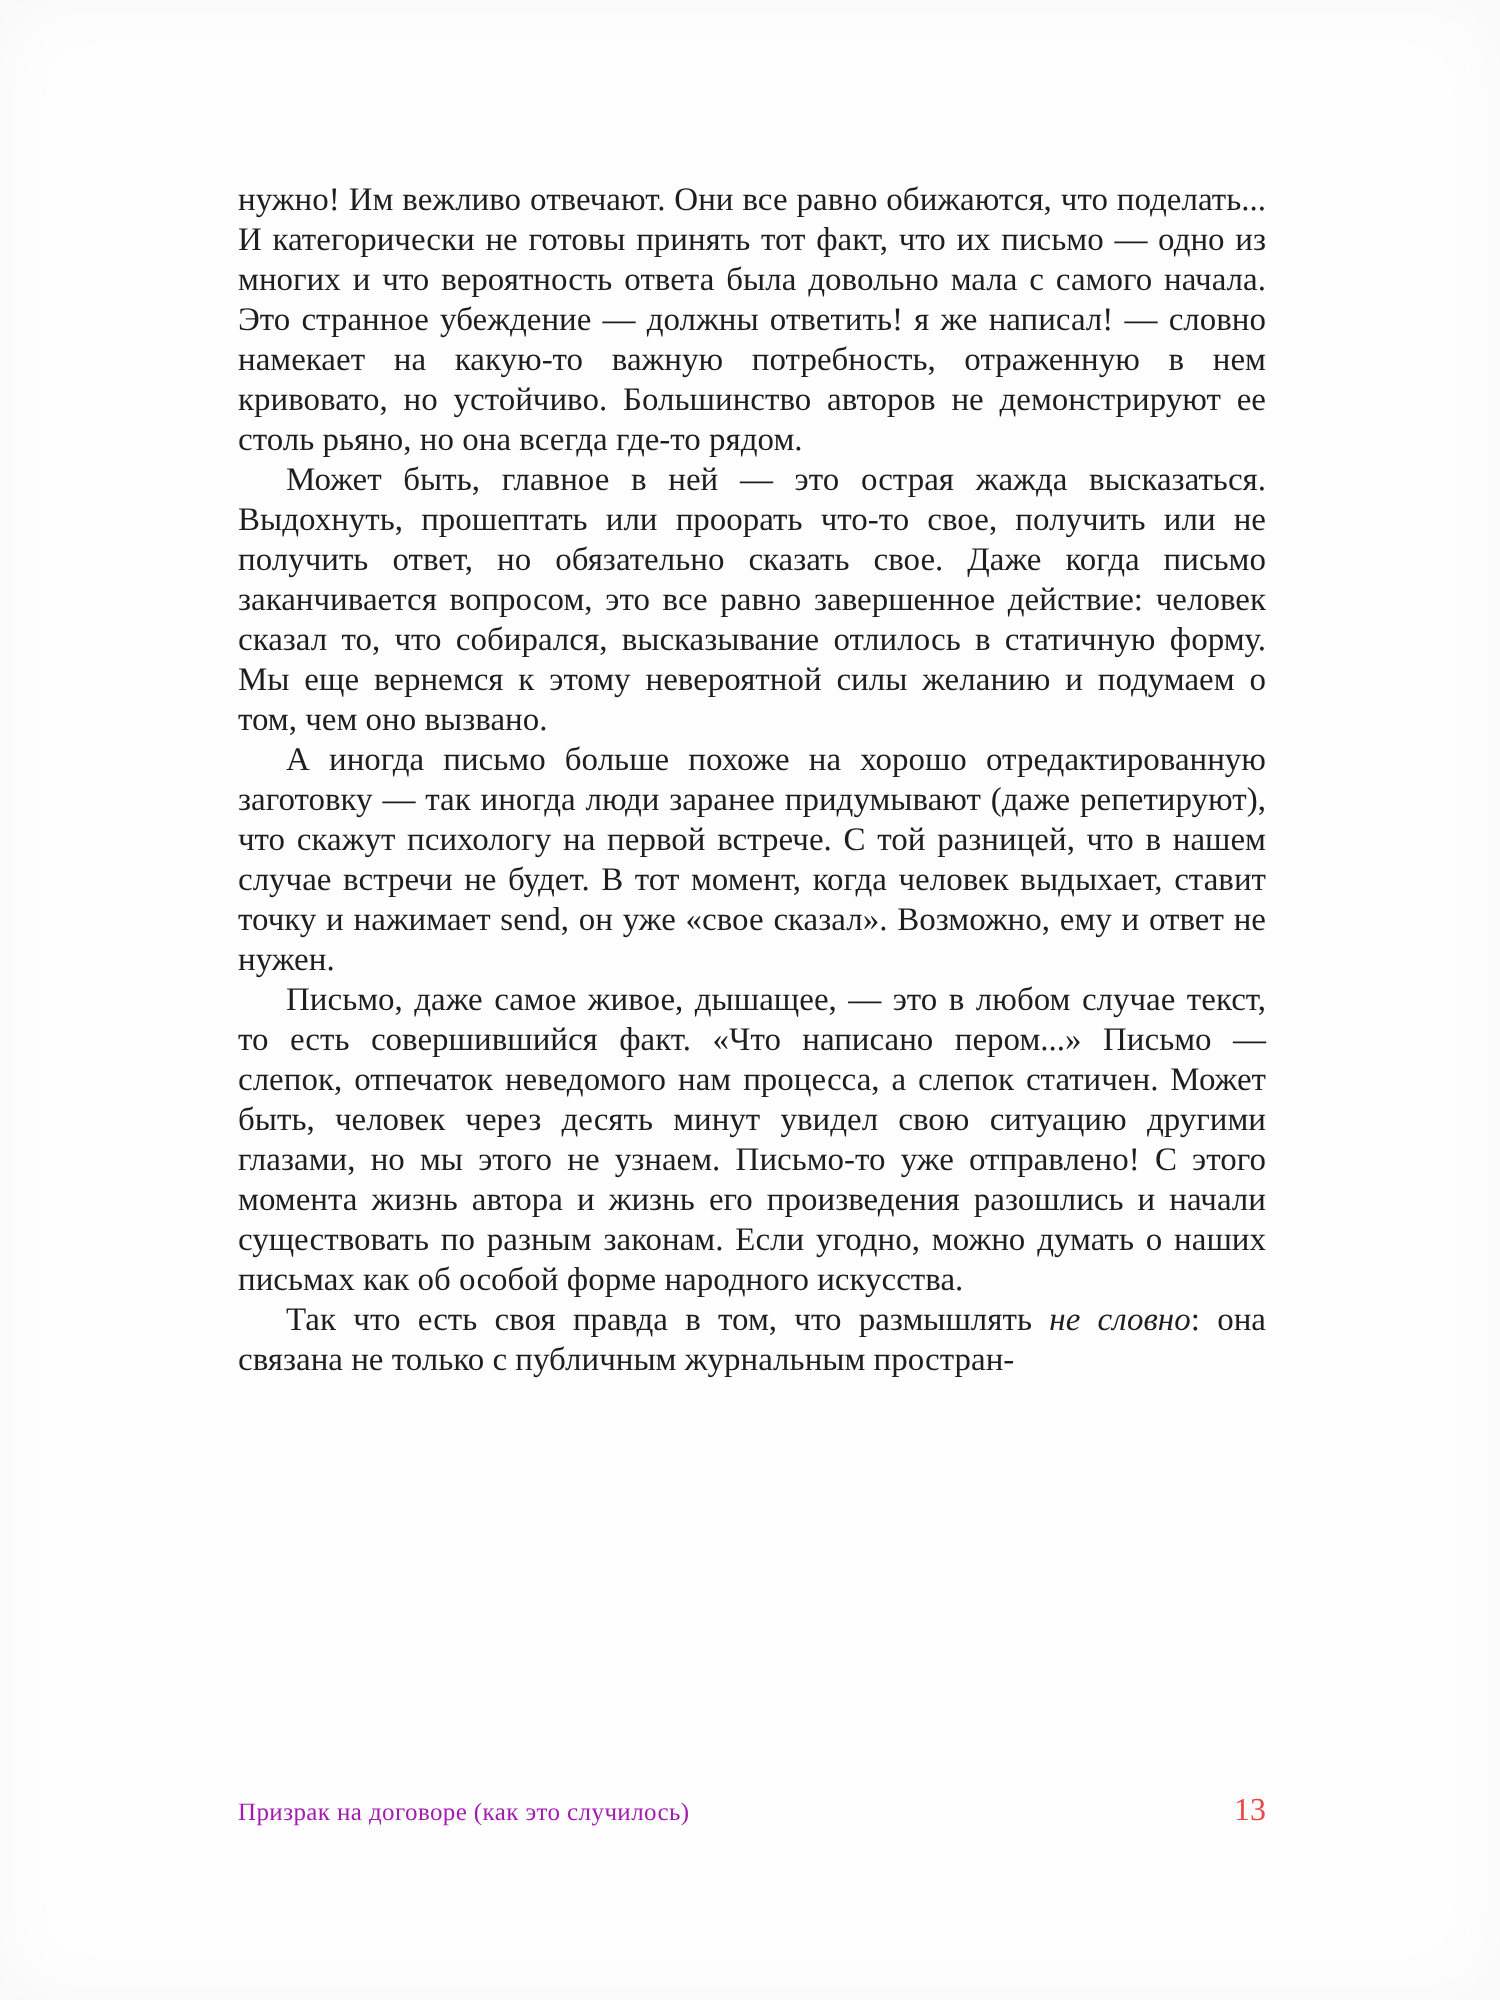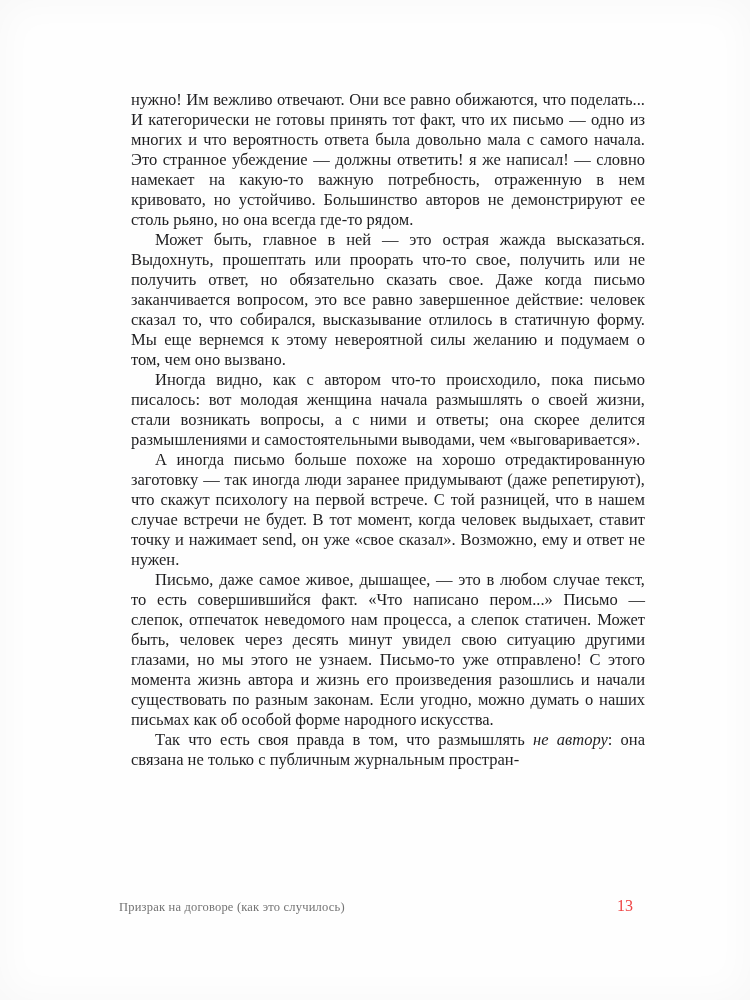--- a/index.html
+++ b/index.html
@@ -20,21 +20,20 @@
     position: absolute;
     left: 119px;
     top: 90px;
     width: 514px;
     font-family: "Liberation Serif", "DejaVu Serif", serif;
     font-size: 16.5px;
     line-height: 20px;
     color: #1e1e20;
     text-align: justify;
     hyphens: auto;
-    margin-left: 12px;
     -webkit-hyphens: auto;
   }
   .text-block p {
     margin: 0;
     padding: 0;
     text-indent: 24px;
   }
   .text-block p.no-indent {
     text-indent: 0;
   }
@@ -47,37 +46,36 @@
     top: 897px;
     width: 514px;
     display: flex;
     justify-content: space-between;
     align-items: baseline;
     font-family: "Liberation Serif", "DejaVu Serif", serif;
   }
   .running-title {
     font-size: 12.5px;
     letter-spacing: 0.2px;
-    color: #737373;
+    color: #a21caf;
   }
   .page-number {
     font-size: 16px;
     color: #ef4444;
   }
 </style>
 </head>
 <body>
 
 <div class="page">
   <div class="text-block">
     <p class="no-indent">нужно! Им вежливо отвечают. Они все равно обижаются, что поделать... И категорически не готовы принять тот факт, что их письмо — одно из многих и что вероятность ответа была довольно мала с самого начала. Это странное убеждение — должны ответить! я же написал! — словно намекает на какую-то важную потребность, отраженную в нем кривовато, но устойчиво. Большинство авторов не демонстрируют ее столь рьяно, но она всегда где-то рядом.</p>
     <p>Может быть, главное в ней — это острая жажда высказаться. Выдохнуть, прошептать или проорать что-то свое, получить или не получить ответ, но обязательно сказать свое. Даже когда письмо заканчивается вопросом, это все равно завершенное действие: человек сказал то, что собирался, высказывание отлилось в статичную форму. Мы еще вернемся к этому невероятной силы желанию и подумаем о том, чем оно вызвано.</p>
-    <p>Иногда видно, как с автором что-то происходило, пока письмо писалось: вот молодая женщина начала размышлять о своей жизни, стали возникать вопросы, а с ними и ответы; она скорее делится размышлениями и самостоятельными выводами, чем «выговаривается».</p>
     <p>А иногда письмо больше похоже на хорошо отредактированную заготовку — так иногда люди заранее придумывают (даже репетируют), что скажут психологу на первой встрече. С той разницей, что в нашем случае встречи не будет. В тот момент, когда человек выдыхает, ставит точку и нажимает send, он уже «свое сказал». Возможно, ему и ответ не нужен.</p>
     <p>Письмо, даже самое живое, дышащее, — это в любом случае текст, то есть совершившийся факт. «Что написано пером...» Письмо — слепок, отпечаток неведомого нам процесса, а слепок статичен. Может быть, человек через десять минут увидел свою ситуацию другими глазами, но мы этого не узнаем. Письмо-то уже отправлено! С этого момента жизнь автора и жизнь его произведения разошлись и начали существовать по разным законам. Если угодно, можно думать о наших письмах как об особой форме народного искусства.</p>
-    <p><span>Так что есть своя правда в том, что размышлять </span><em>не автору</em><span>: она связана не только с публичным журнальным простран-</span></p>
+    <p><span>Так что есть своя правда в том, что размышлять </span><em>не словно</em><span>: она связана не только с публичным журнальным простран-</span></p>
   </div>
 
   <div class="footer">
     <span class="running-title">Призрак на договоре (как это случилось)</span>
     <span class="page-number">13</span>
   </div>
 </div>
 
 </body></html>

